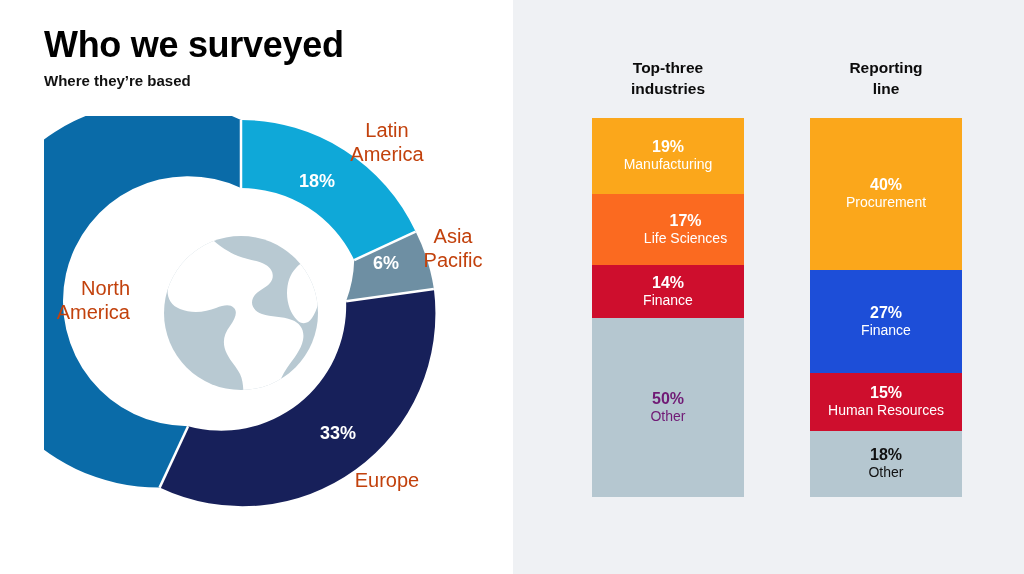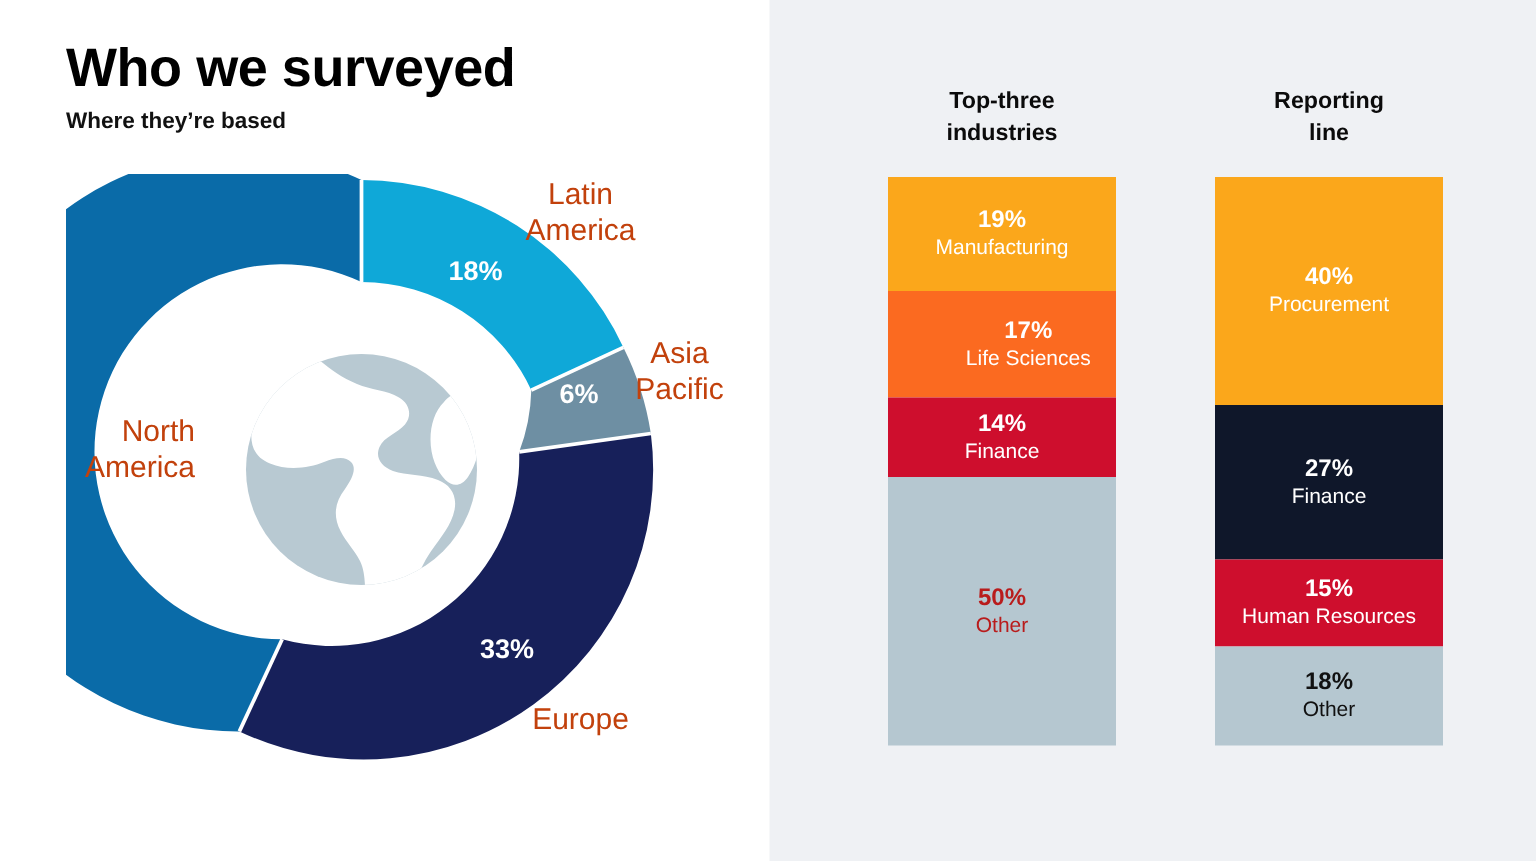--- a/index.html
+++ b/index.html
@@ -221,36 +221,36 @@
           <span class="seg-label">Manufacturing</span>
         </div>
         <div class="bar-seg" style="background: rgb(251, 106, 32); height: 71px; flex: 0 0 71px; color: rgb(255, 255, 255); padding-left: 35px;">
           <span class="seg-pct">17%</span>
           <span class="seg-label">Life Sciences</span>
         </div>
         <div class="bar-seg" style="background: rgb(206, 14, 45); height: 53px; flex: 0 0 53px; color: rgb(255, 255, 255);">
           <span class="seg-pct">14%</span>
           <span class="seg-label">Finance</span>
         </div>
-        <div class="bar-seg" style="background: rgb(181, 199, 208); height: 179px; flex: 0 0 179px; color: #b91c1c;">
+        <div class="bar-seg" style="background: rgb(181, 199, 208); height: 179px; flex: 0 0 179px; color: #701a75;">
           <span class="seg-pct">50%</span>
           <span class="seg-label">Other</span>
         </div>
       </div>
     </div>
 
     <div class="bar-col col-2">
       <div class="bar-heading">Reporting
 line</div>
       <div class="bar-stack">
         <div class="bar-seg" style="background: rgb(251, 167, 27); height: 152px; flex: 0 0 152px; color: rgb(255, 255, 255);">
           <span class="seg-pct">40%</span>
           <span class="seg-label">Procurement</span>
         </div>
-        <div class="bar-seg" style="background: #0f172a; height: 103px; flex: 0 0 103px; color: rgb(255, 255, 255);">
+        <div class="bar-seg" style="background: #1d4ed8; height: 103px; flex: 0 0 103px; color: rgb(255, 255, 255);">
           <span class="seg-pct">27%</span>
           <span class="seg-label">Finance</span>
         </div>
         <div class="bar-seg" style="background: rgb(206, 14, 45); height: 58px; flex: 0 0 58px; color: rgb(255, 255, 255);">
           <span class="seg-pct">15%</span>
           <span class="seg-label">Human Resources</span>
         </div>
         <div class="bar-seg" style="background: rgb(181, 199, 208); height: 66px; flex: 0 0 66px; color: rgb(17, 17, 17);">
           <span class="seg-pct">18%</span>
           <span class="seg-label">Other</span>

